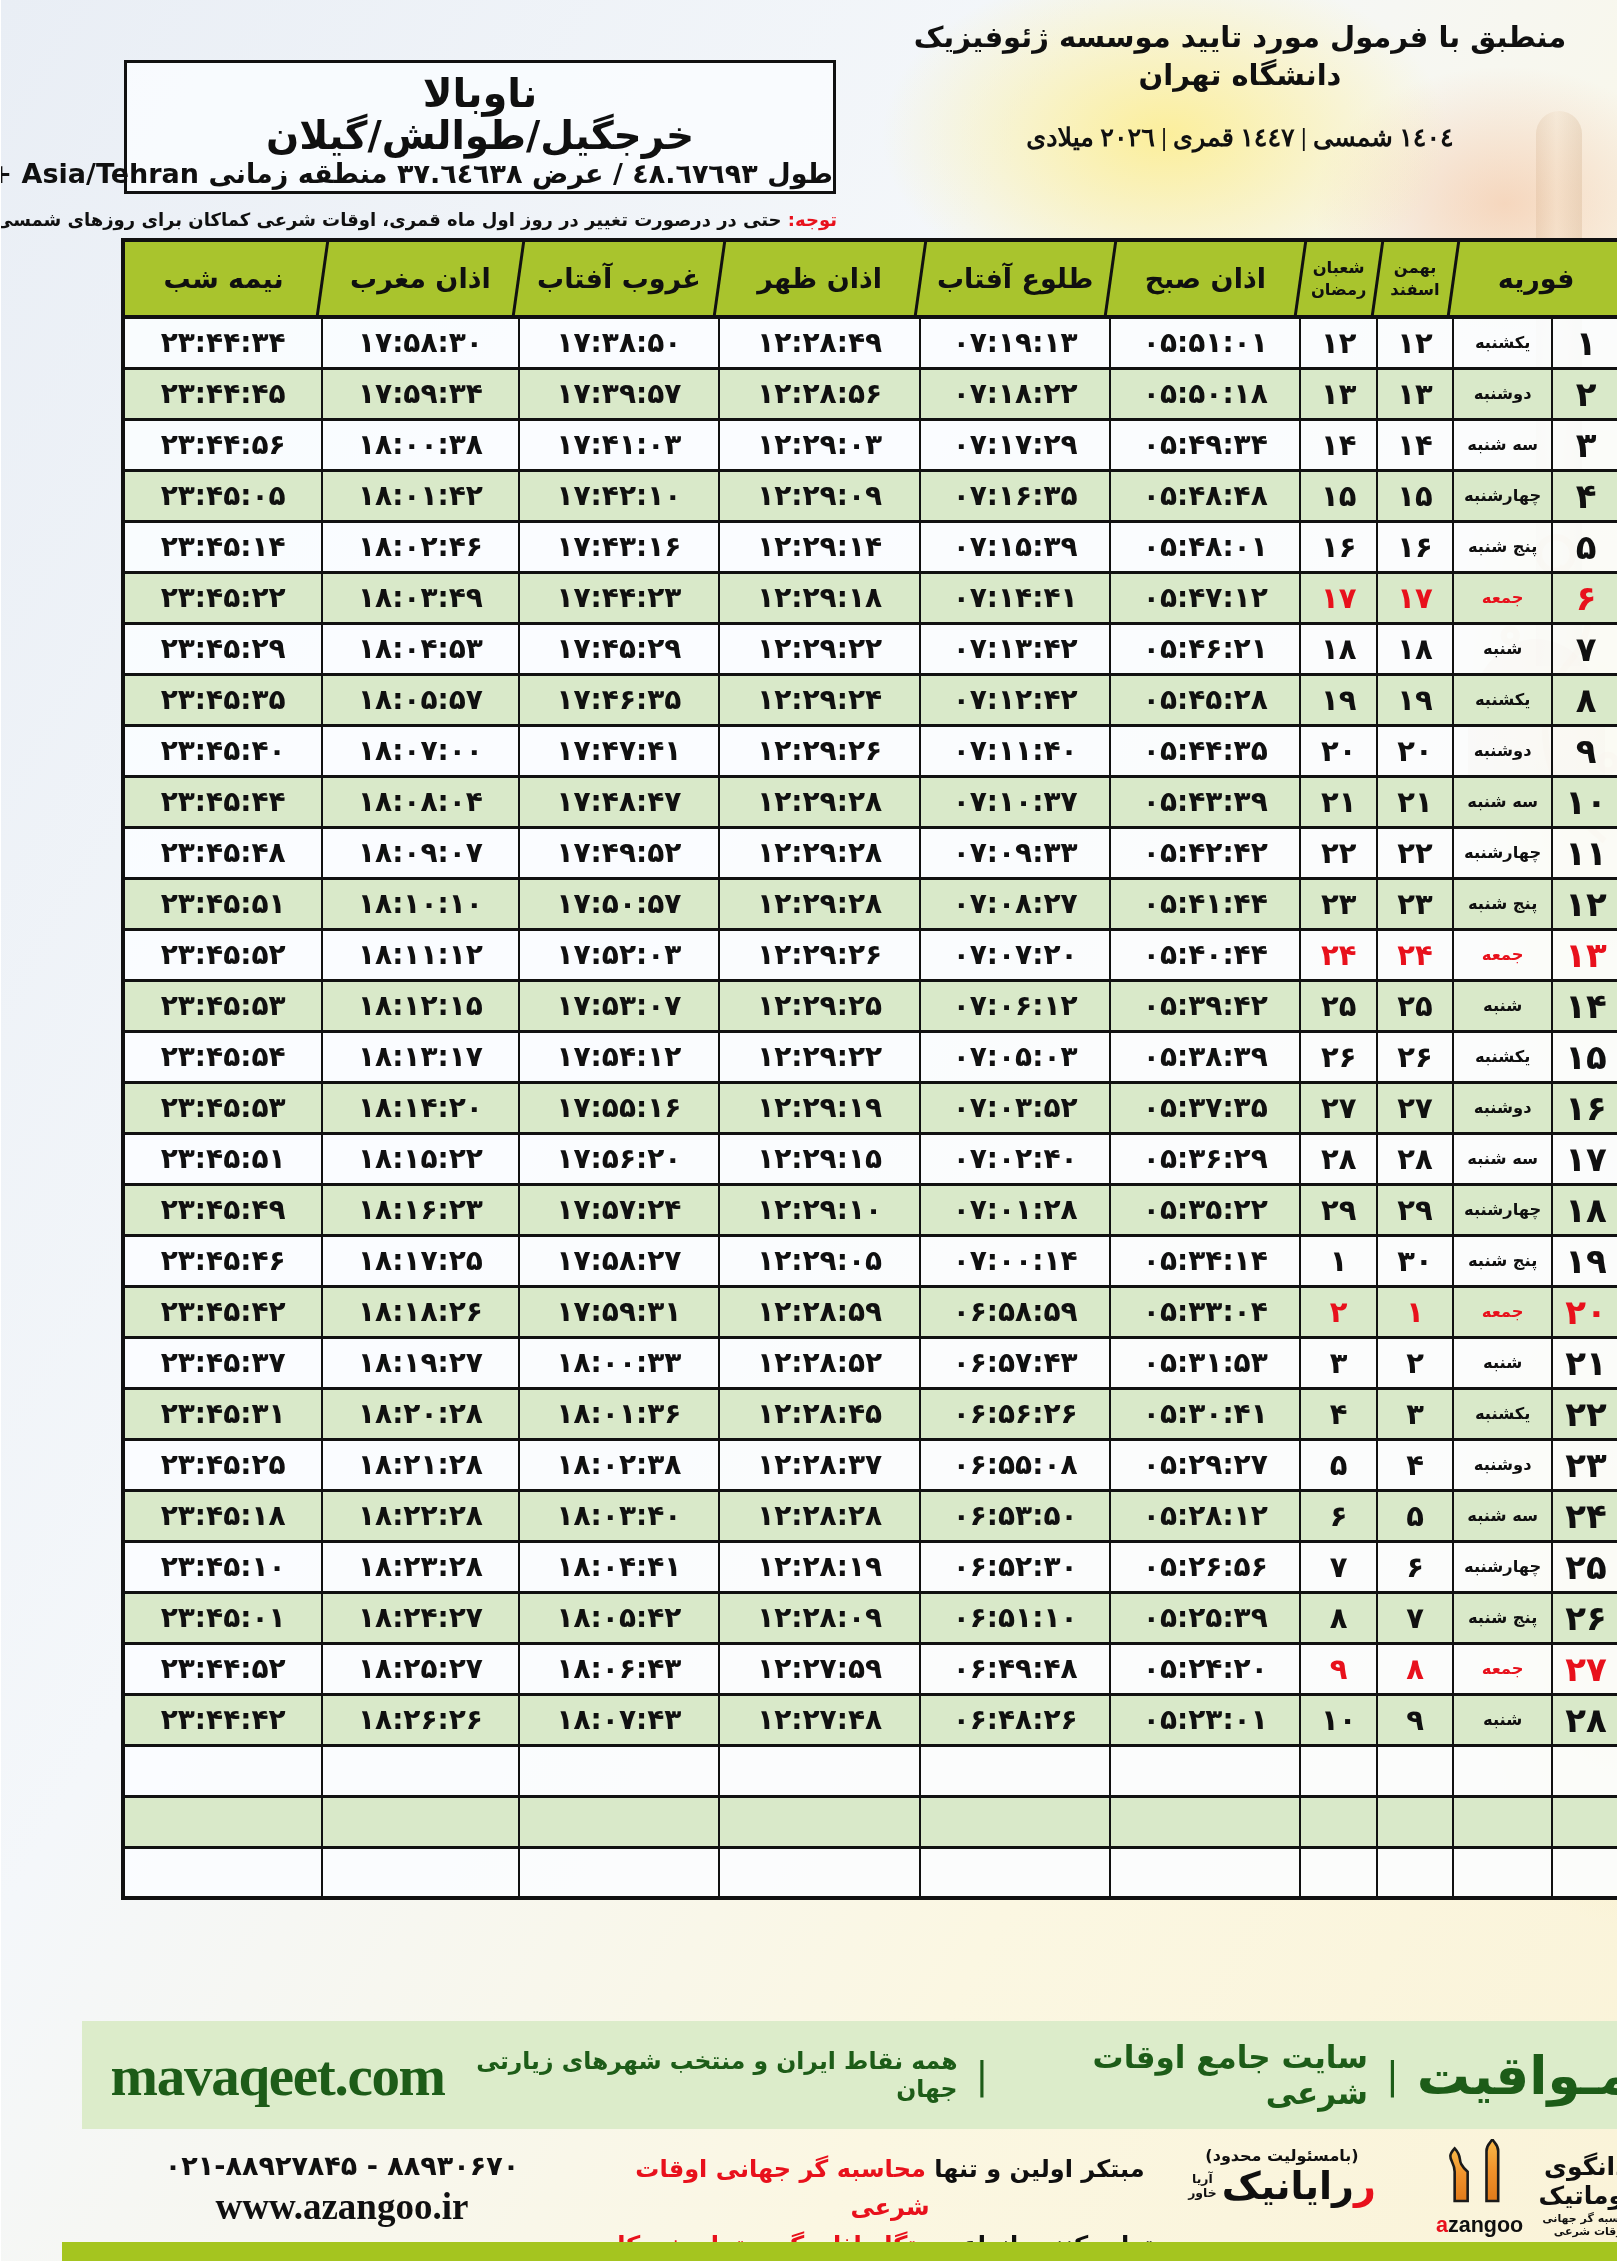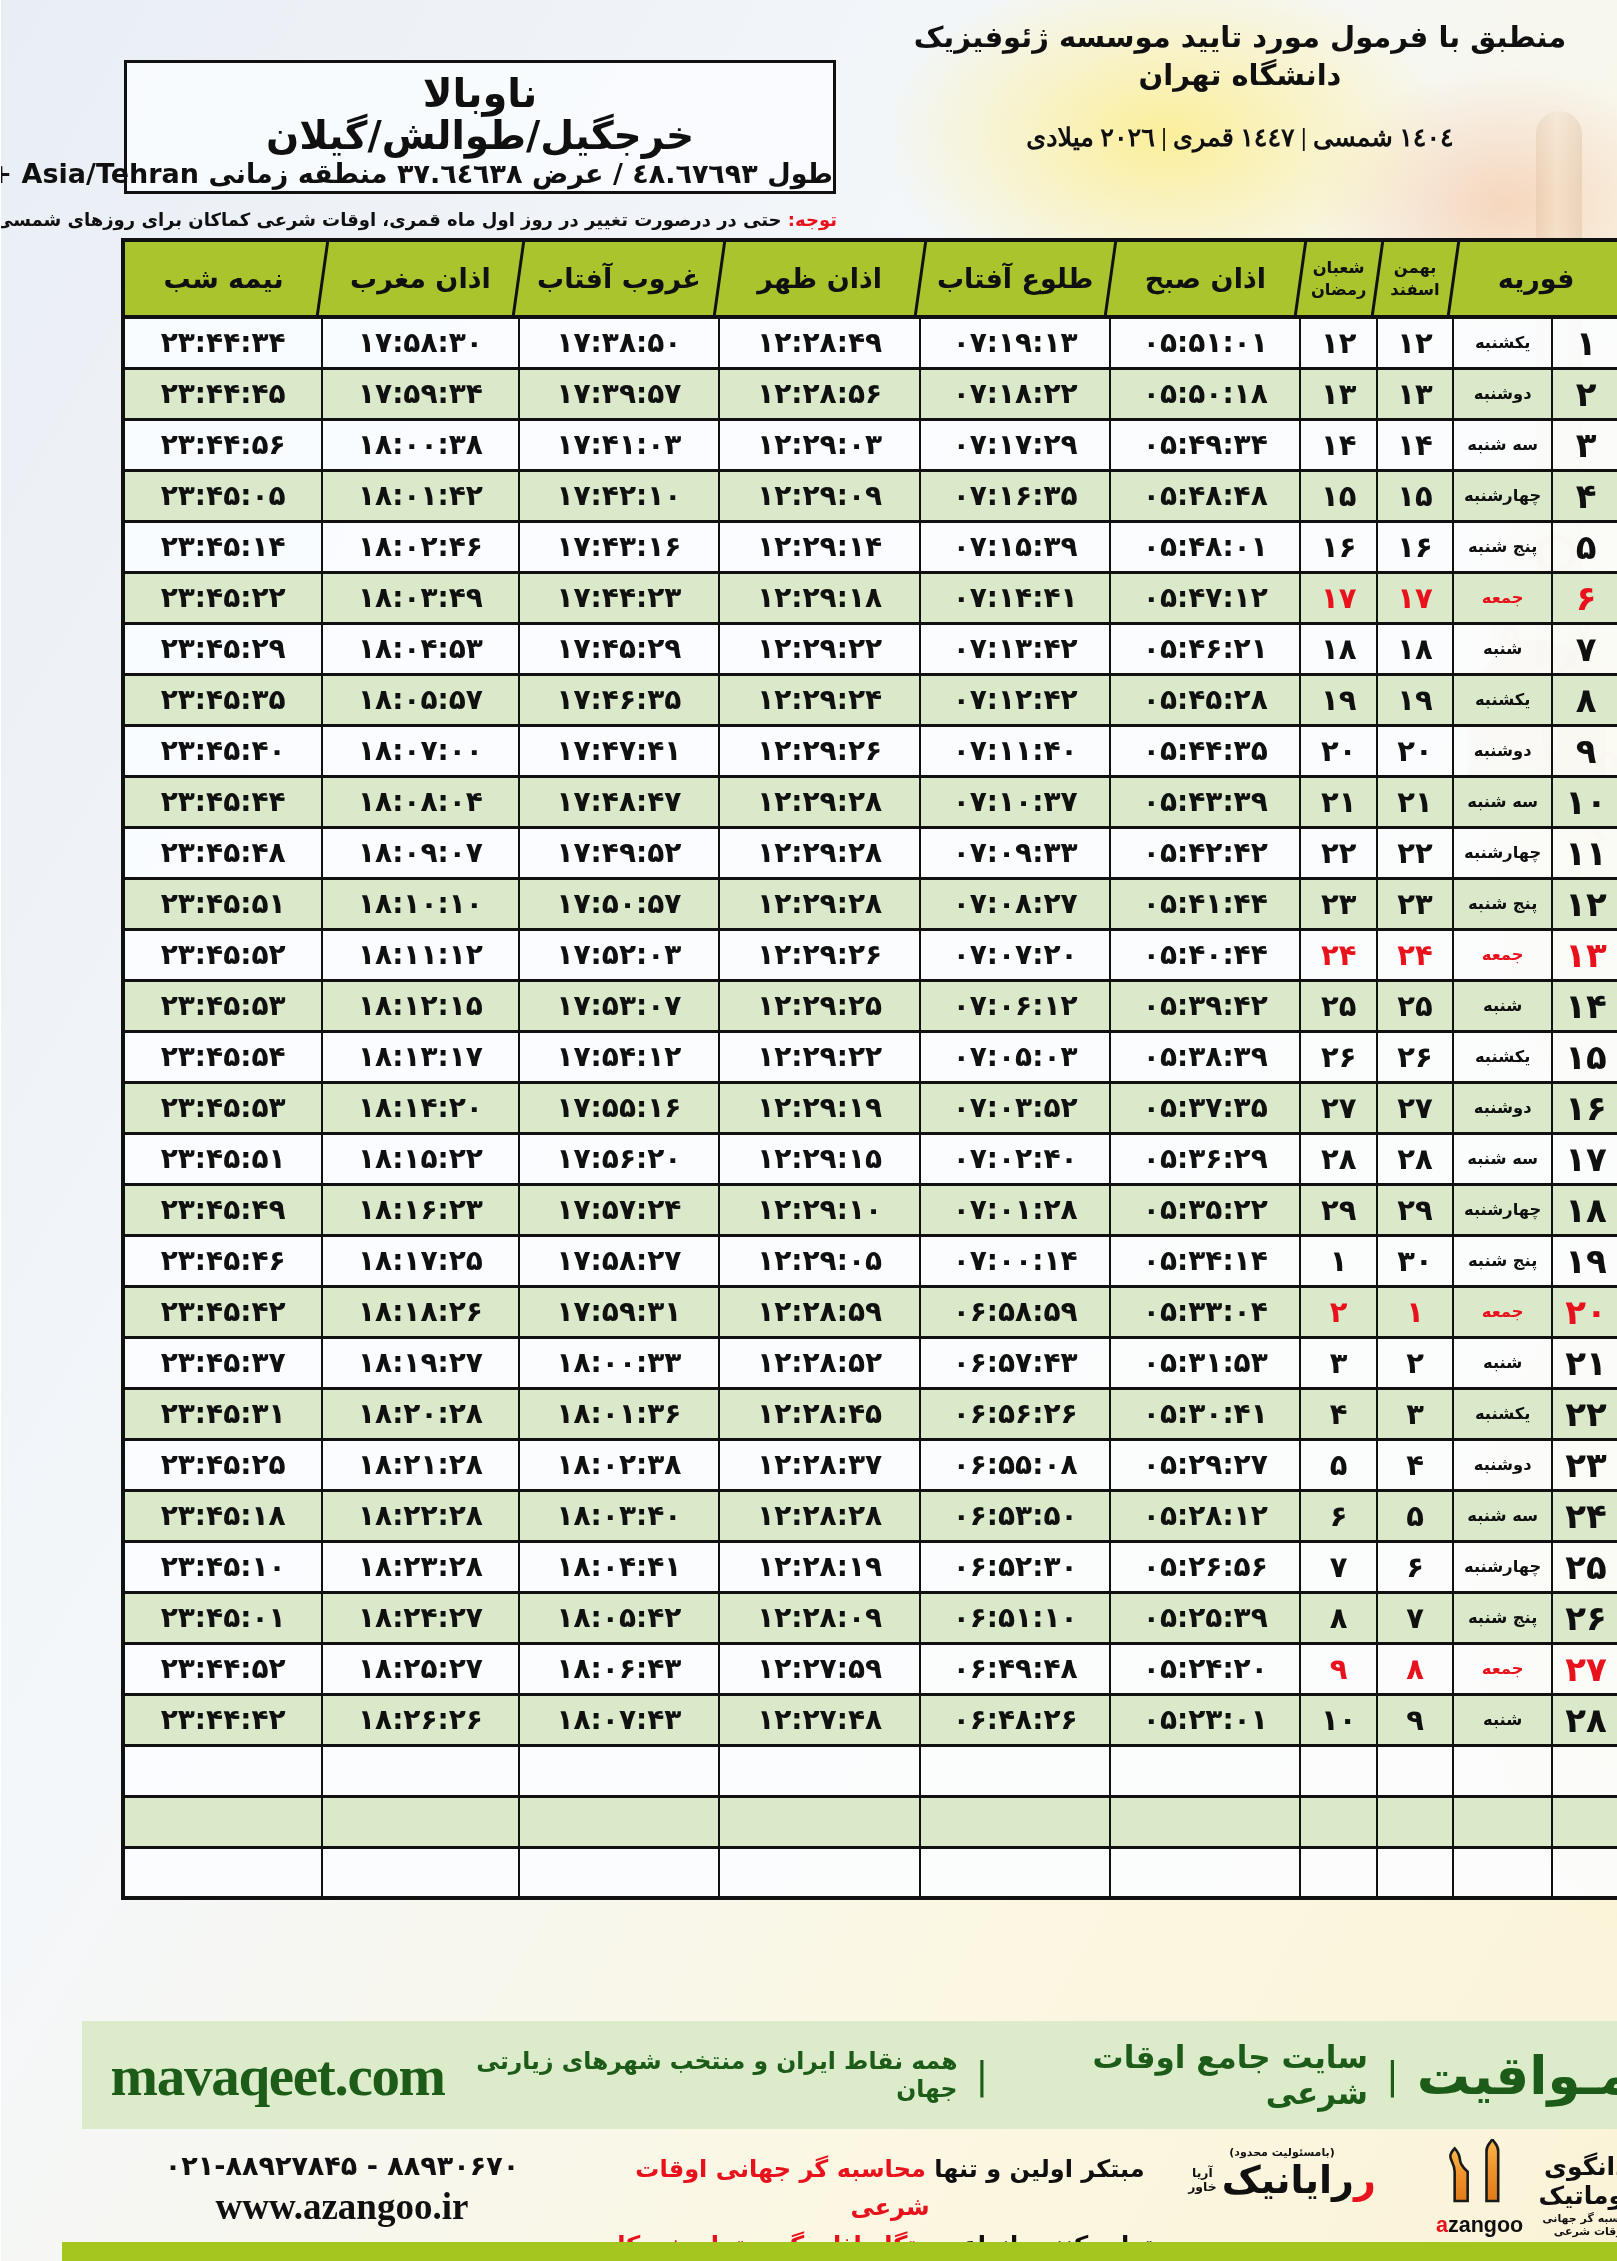--- a/index.html
+++ b/index.html
@@ -85,21 +85,21 @@
   .bottom{position:absolute;left:0;top:2132px;width:1618px;height:110px;}
   .azangoo{position:absolute;right:29px;top:6.5px;width:215px;text-align:center;}
   .azangoo .fa-name{font-size:25px;line-height:29px;}
   .azangoo .fa-name .red{color:var(--friday-red);}
   .azangoo .fa-sub{font-size:11px;margin-top:1.3px;}
   .azangoo .latin{font-size:21.5px;font-family:"Liberation Sans",sans-serif;direction:ltr;}
   .azangoo .latin .red{color:var(--friday-red);}
   .az-row{display:flex;align-items:flex-end;justify-content:flex-start;gap:6.5px;}
 
   .rayanik{position:absolute;left:1135px;top:14.4px;width:170px;text-align:center;}
-  .rayanik .tiny{font-size:11px;}
+  .rayanik .tiny{font-size:16px;}
   .rayanik .name{font-size:38px;line-height:42px;}
   .rayanik .name .red{color:var(--friday-red);}
   .rayanik .subs{font-size:12.4px;line-height:14.4px;}
 
   .promo{position:absolute;left:541px;top:18px;width:574px;text-align:center;font-size:24px;line-height:38px;}
   .promo .red{color:var(--friday-red);}
 
   .contact{position:absolute;left:91px;top:18px;width:378px;text-align:center;}
   .contact .phones{font-size:27px;direction:ltr;letter-spacing:1.3px;}
   .contact .site{font-size:37px;font-family:"Liberation Serif","DejaVu Serif",serif;direction:ltr;margin-top:3.9px;}

